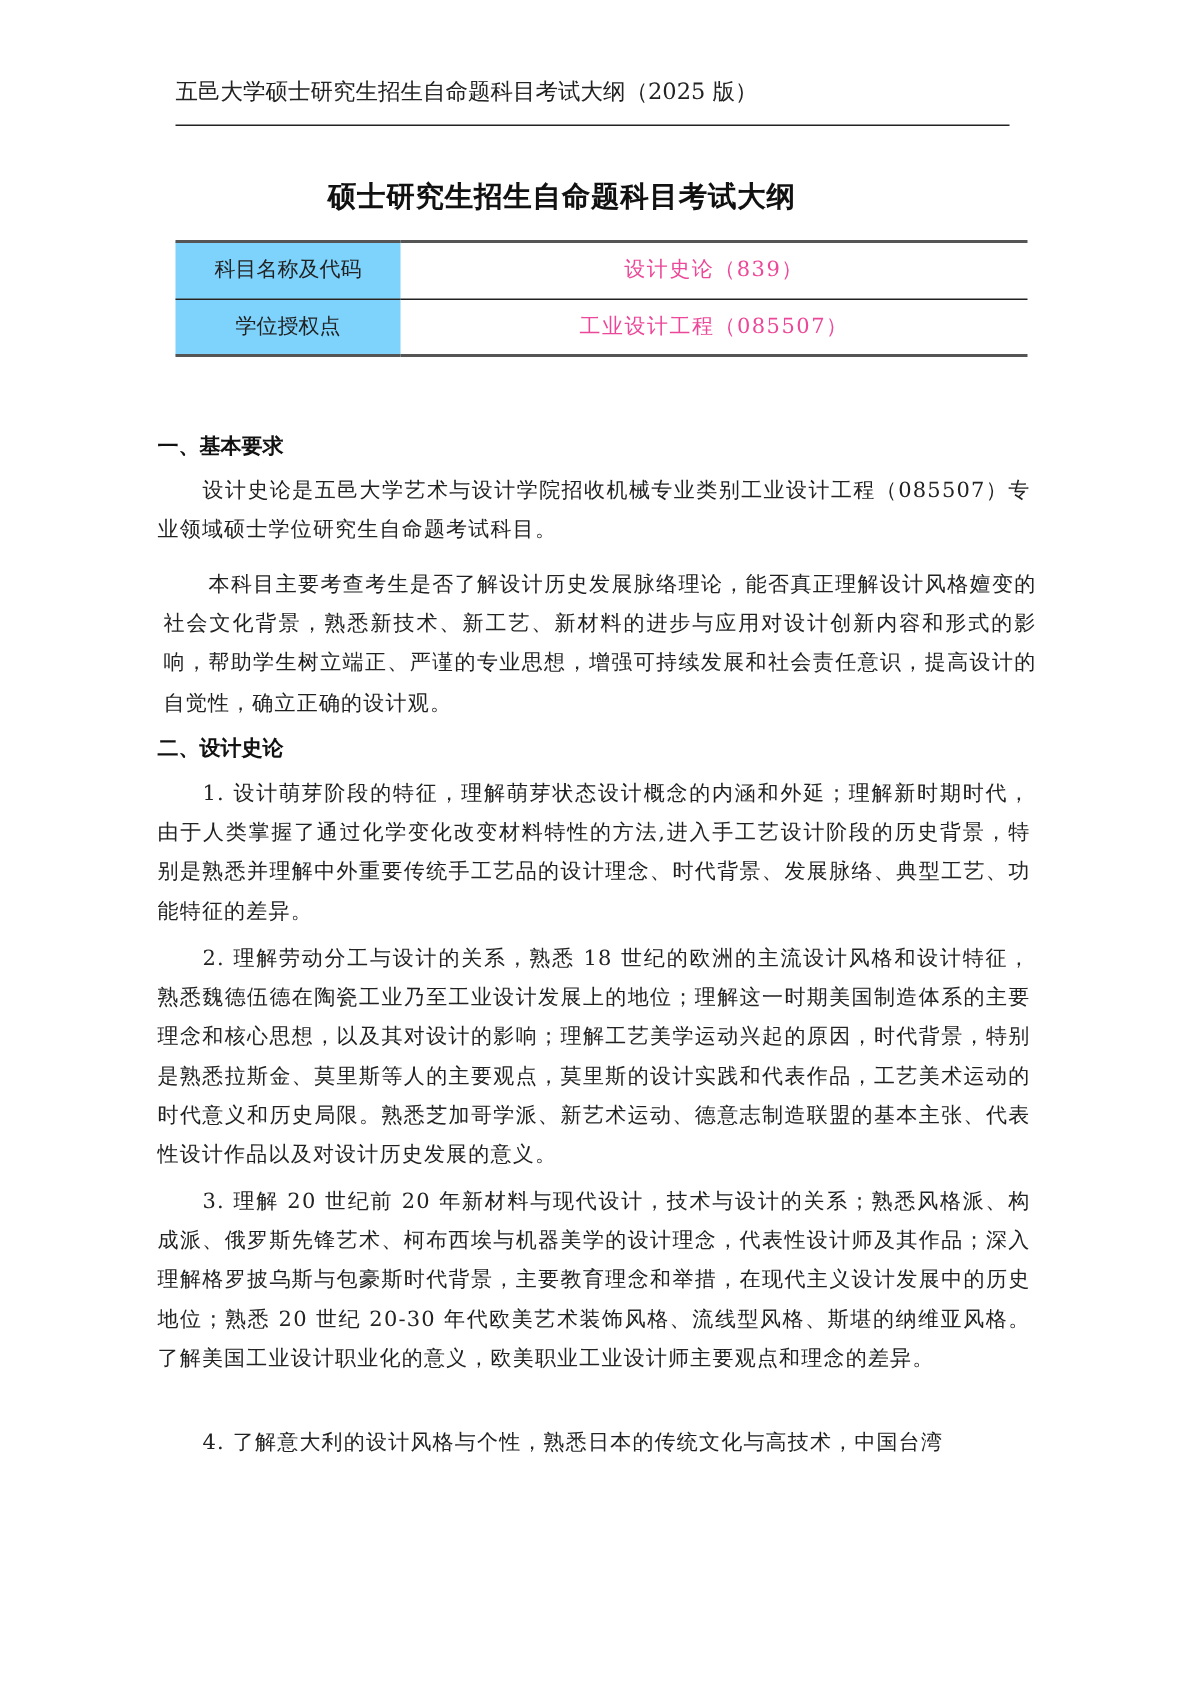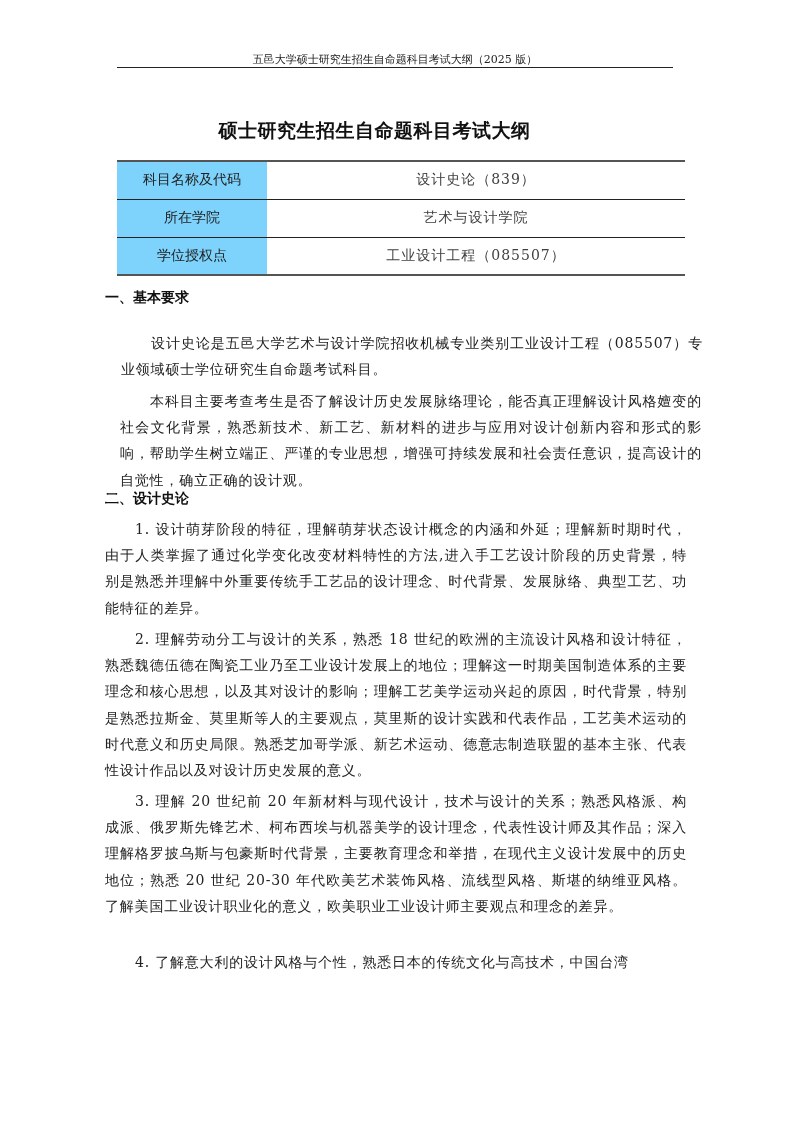--- a/index.html
+++ b/index.html
@@ -1,40 +1,40 @@
 <!DOCTYPE html>
 <html><head>
 <meta charset="utf-8">
 <style>
   html, body { margin: 0; padding: 0; background: #ffffff; }
   body { width: 793px; height: 1122px; position: relative; overflow: hidden; color: #111; }
   .running-header {
     position: absolute; left: 117px; top: 52px; width: 556px;
-    text-align: center; font-family: "DejaVu Serif", serif; font-size: 11px; color: #222;
-    padding-bottom: 0; border-bottom: 1.5px solid #222;
+    text-align: left; font-family: "DejaVu Serif", serif; font-size: 15px; color: #222;
+    padding-bottom: 12px; border-bottom: 1.5px solid #222;
   }
   .doc-title {
     position: absolute; left: 0; top: 118px; width: 749px; text-align: center;
     font-family: "DejaVu Sans", sans-serif; font-weight: bold; font-size: 19px; color: #111;
     letter-spacing: 0.5px;
   }
   .info-table {
     position: absolute; left: 117px; top: 160px; width: 568px;
     border-collapse: collapse; font-size: 14px;
   }
   .info-table tr { height: 38px; }
   .info-table tr:first-child td { border-top: 2px solid #555; }
   .info-table tr:last-child td { border-bottom: 2px solid #555; }
   .info-table td { border-bottom: 1px solid #222; padding: 0; }
   .info-table td.label {
     width: 150px; background: #7dd3fc; text-align: center;
     font-family: "DejaVu Sans", sans-serif; color: #222;
   }
   .info-table td.value {
-    text-align: center; font-family: "DejaVu Serif", serif; color: #404040; letter-spacing: 1px;
+    text-align: center; font-family: "DejaVu Serif", serif; color: #ec4899; letter-spacing: 1px;
   }
   .section-heading {
     position: absolute; left: 105px;
     font-family: "DejaVu Sans", sans-serif; font-weight: bold; font-size: 14px; color: #111;
   }
   .para {
     position: absolute; left: 105px; width: 582px;
     font-family: "DejaVu Serif", serif; font-size: 14px; line-height: 26.2px; color: #222;
     text-indent: 30px; text-align: justify; letter-spacing: 0.8px;
   }
@@ -46,31 +46,27 @@
 
 <div class="doc-title">硕士研究生招生自命题科目考试大纲</div>
 
 <table class="info-table">
   <tbody>
       <tr>
     <td class="label">科目名称及代码</td>
     <td class="value">设计史论（839）</td>
   </tr>
   <tr>
-    <td class="label">所在学院</td>
-    <td class="value">艺术与设计学院</td>
-  </tr>
-  <tr>
     <td class="label">学位授权点</td>
     <td class="value">工业设计工程（085507）</td>
   </tr>
 </tbody>
   </table>
 
 <div class="section-heading" style="top:289px;">一、基本要求</div>
-<p class="para" style="top:314px; margin:16px;">设计史论是五邑大学艺术与设计学院招收机械专业类别工业设计工程（085507）专业领域硕士学位研究生自命题考试科目。</p>
-<p class="para" style="top:373px; margin:15px;">本科目主要考查考生是否了解设计历史发展脉络理论，能否真正理解设计风格嬗变的社会文化背景，熟悉新技术、新工艺、新材料的进步与应用对设计创新内容和形式的影响，帮助学生树立端正、严谨的专业思想，增强可持续发展和社会责任意识，提高设计的自觉性，确立正确的设计观。</p>
+<p class="para" style="top:314px; margin:0;">设计史论是五邑大学艺术与设计学院招收机械专业类别工业设计工程（085507）专业领域硕士学位研究生自命题考试科目。</p>
+<p class="para" style="top:373px; margin:4px;">本科目主要考查考生是否了解设计历史发展脉络理论，能否真正理解设计风格嬗变的社会文化背景，熟悉新技术、新工艺、新材料的进步与应用对设计创新内容和形式的影响，帮助学生树立端正、严谨的专业思想，增强可持续发展和社会责任意识，提高设计的自觉性，确立正确的设计观。</p>
 
 <div class="section-heading" style="top:490px;">二、设计史论</div>
 <p class="para" style="top:516px; margin:0;">1. 设计萌芽阶段的特征，理解萌芽状态设计概念的内涵和外延；理解新时期时代，由于人类掌握了通过化学变化改变材料特性的方法,进入手工艺设计阶段的历史背景，特别是熟悉并理解中外重要传统手工艺品的设计理念、时代背景、发展脉络、典型工艺、功能特征的差异。</p>
 <p class="para" style="top:626px; margin:0;">2. 理解劳动分工与设计的关系，熟悉 18 世纪的欧洲的主流设计风格和设计特征，熟悉魏德伍德在陶瓷工业乃至工业设计发展上的地位；理解这一时期美国制造体系的主要理念和核心思想，以及其对设计的影响；理解工艺美学运动兴起的原因，时代背景，特别是熟悉拉斯金、莫里斯等人的主要观点，莫里斯的设计实践和代表作品，工艺美术运动的时代意义和历史局限。熟悉芝加哥学派、新艺术运动、德意志制造联盟的基本主张、代表性设计作品以及对设计历史发展的意义。</p>
 <p class="para" style="top:788px; margin:0;">3. 理解 20 世纪前 20 年新材料与现代设计，技术与设计的关系；熟悉风格派、构成派、俄罗斯先锋艺术、柯布西埃与机器美学的设计理念，代表性设计师及其作品；深入理解格罗披乌斯与包豪斯时代背景，主要教育理念和举措，在现代主义设计发展中的历史地位；熟悉 20 世纪 20-30 年代欧美艺术装饰风格、流线型风格、斯堪的纳维亚风格。了解美国工业设计职业化的意义，欧美职业工业设计师主要观点和理念的差异。</p>
 <p class="para" style="top:949px; margin:0;">4. 了解意大利的设计风格与个性，熟悉日本的传统文化与高技术，中国台湾</p>
 
 </body></html>

